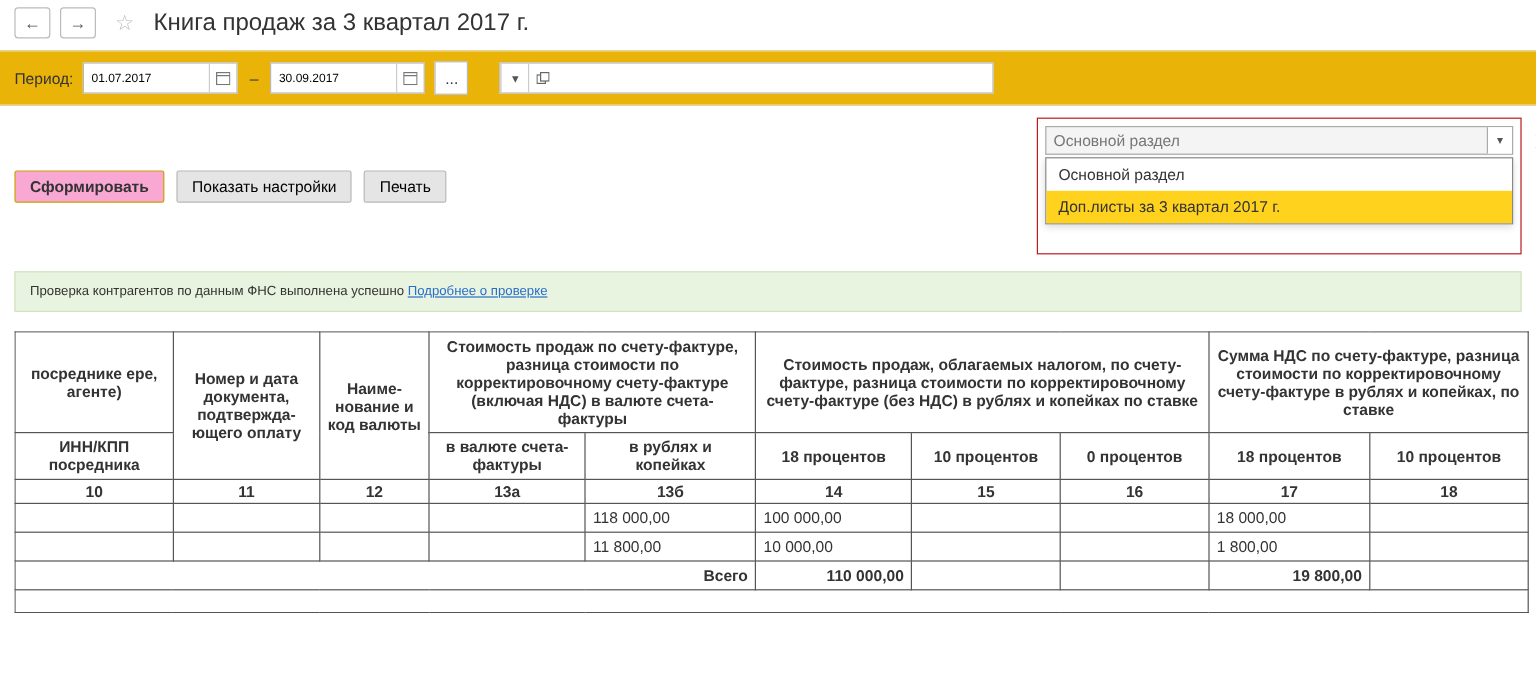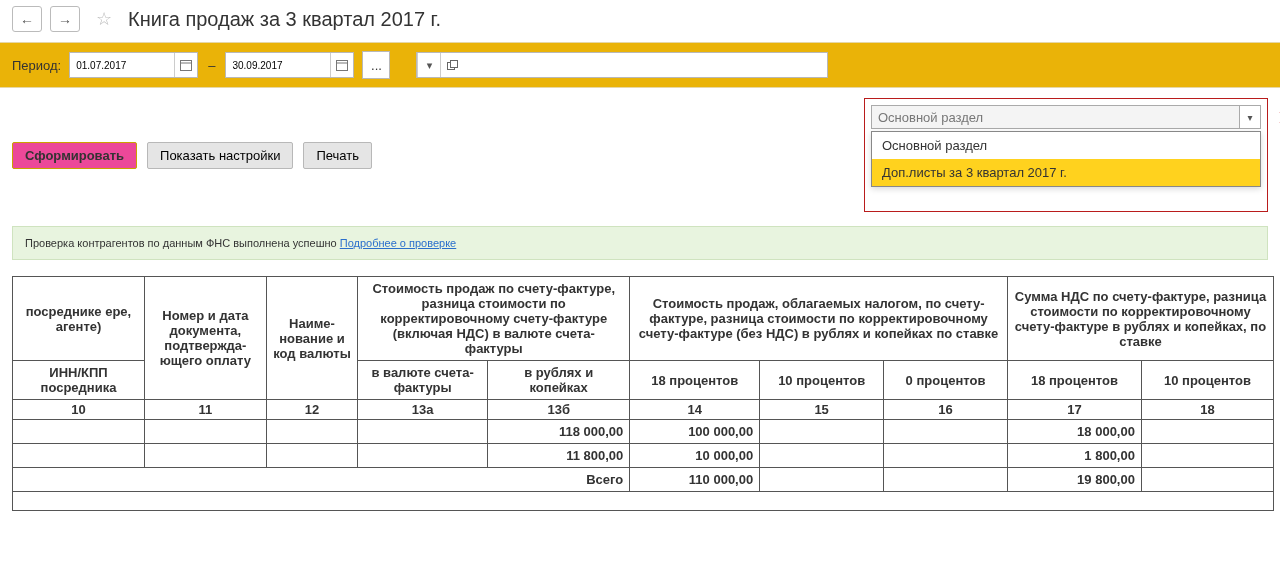--- a/index.html
+++ b/index.html
@@ -94,21 +94,21 @@
   }
   .btn {
     border:1px solid #b8b8b8;
     background:#e5e5e5;
     padding:5px 12px;
     font-size:13px;
     border-radius:2px;
     cursor:pointer;
   }
   .btn-primary {
-    background:#ec4899;
+    background:#f9a8d4;
     border-color:#caa200;
     font-weight:bold;
     color:#333;
   }
 
   
   .dropdown-zone {
     position:relative;
     margin-left:auto;
     border:1px solid #b91c1c;
@@ -177,21 +177,21 @@
     width:1262px;
   }
   table.report th, table.report td {
     border:1px solid #555;
     padding:4px 6px;
     vertical-align:middle;
     text-align:center;
     background:#fff;
   }
   table.report .num-row td { font-weight:bold; padding:2px 4px; }
-  table.report td.num { text-align:right;font-weight:bold; }
+  table.report td.num { text-align:left; }
   table.report td.total-label { text-align:right; font-weight:bold; }
   table.report td.total-val { text-align:right; font-weight:bold; }
   .spacer-row td { border-left:1px solid #555; border-right:1px solid #555; border-top:none; border-bottom:1px solid #555; height:10px; padding:0;}
 </style>
 </head>
 <body>
 
 <div class="titlebar">
   <div class="nav-btn">←</div>
   <div class="nav-btn">→</div>

